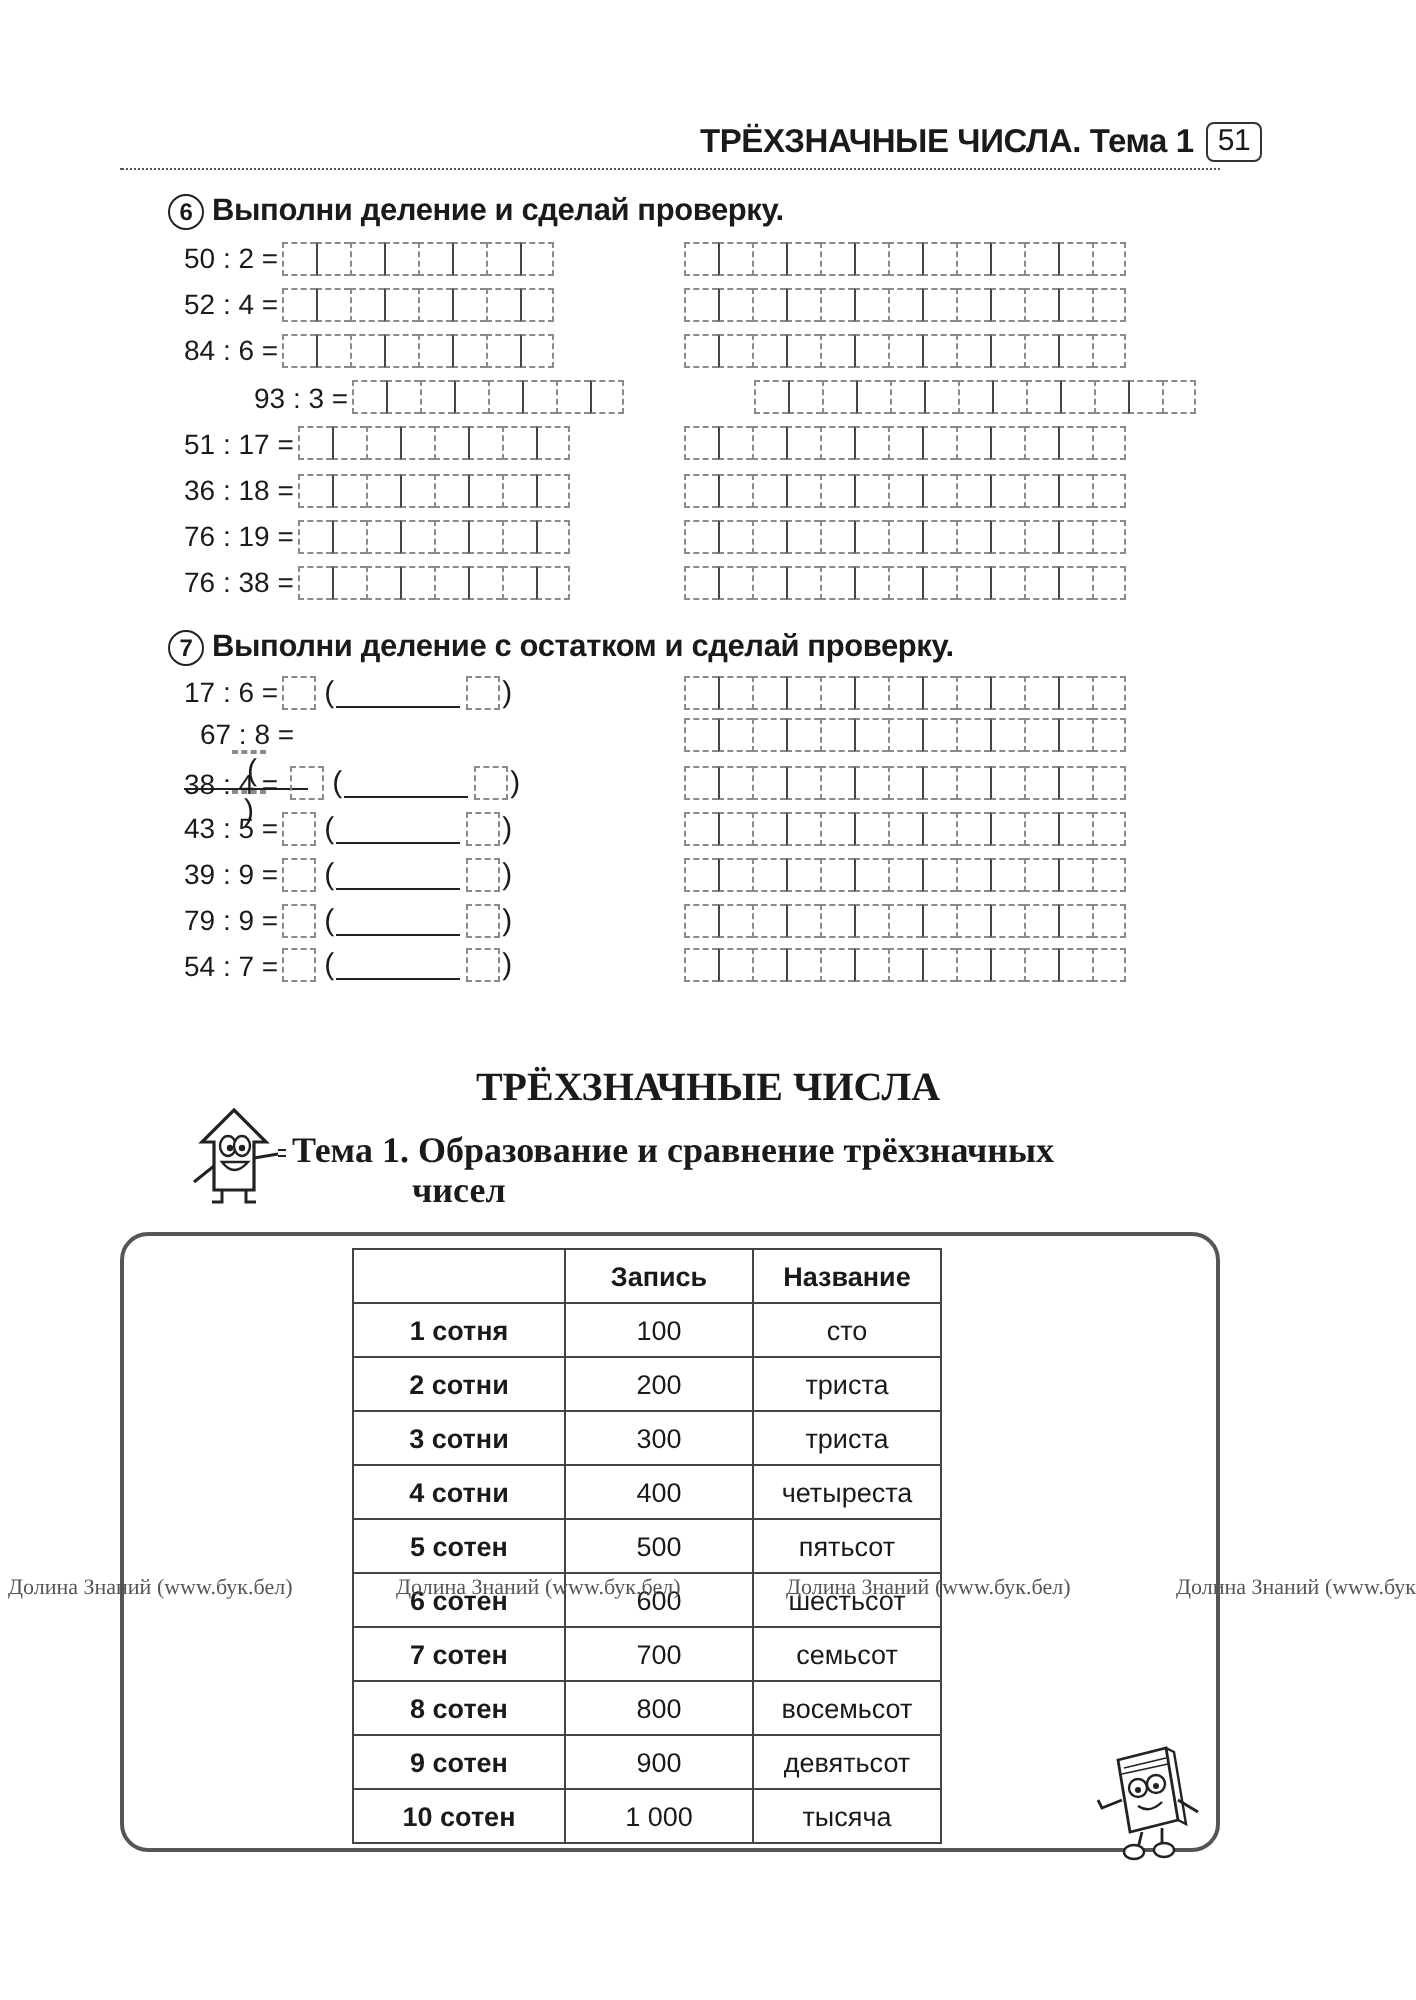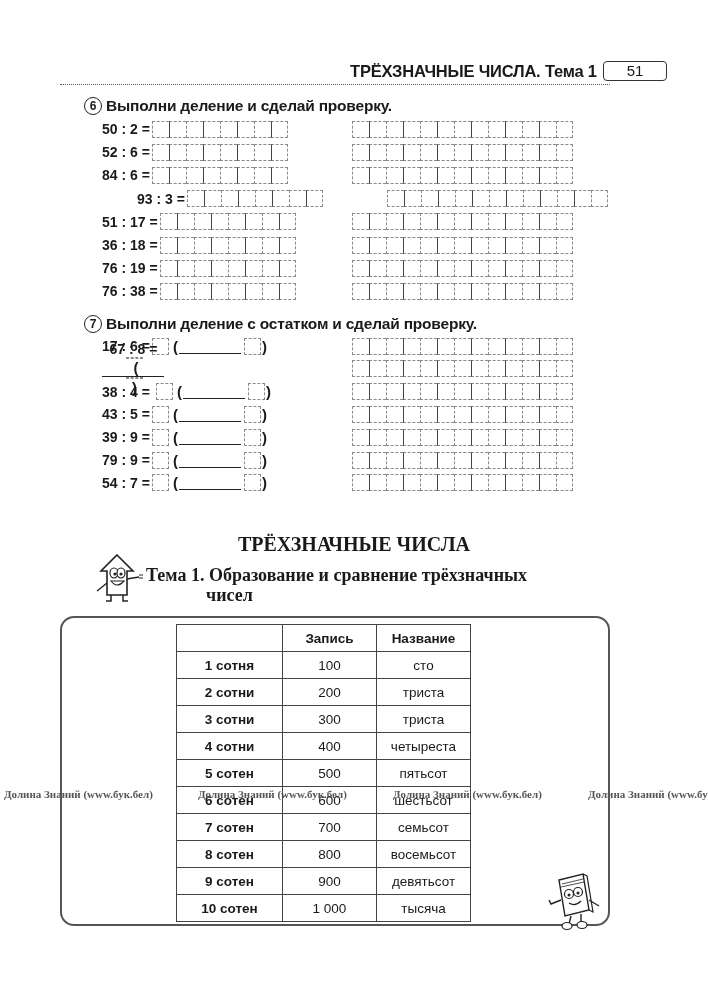--- a/index.html
+++ b/index.html
@@ -1,49 +1,49 @@
 <!DOCTYPE html>
 <html><head>
 <meta charset="utf-8">
 <style>
   html, body { margin: 0; padding: 0; }
   body {
     width: 708px; height: 1000px; position: relative; overflow: hidden;
     background: #ffffff; color: #1a1a1a;
     font-family: "DejaVu Sans", sans-serif;
   }
-  .abs { position: absolute; justify-content: center; }
+  .abs { position: absolute; }
 
   
   #running-head {
     left: 350px; top: 60px; height: 22px;
     font-family: "Liberation Sans", sans-serif; font-size: 16.5px; font-weight: bold;
     display: flex; align-items: center; gap: 6px; letter-spacing: -0.2px;
   }
   #page-num {
-    border: 1.5px solid #333; border-radius: 4px; padding: 0 23px; height: 18px;
+    border: 1.5px solid #333; border-radius: 4px; padding: 0 5px; height: 18px;
     line-height: 18px; font-weight: normal; font-size: 15px;
   }
   #head-rule {
     left: 60px; top: 84px; width: 550px; height: 0;
     border-top: 1.5px dotted #555;
   }
 
   
   .task-title {
     left: 84px; font-family: "Liberation Sans", sans-serif; font-size: 15.5px; font-weight: bold;
     display: flex; align-items: center; gap: 4px; letter-spacing: -0.2px;
   }
   .num-circle {
     width: 16px; height: 16px; border: 1.5px solid #222; border-radius: 50%;
     font-size: 12px; line-height: 16px; text-align: center; font-weight: bold;
   }
 
   
-  .ex-row { left: 102px; height: 20px; display: flex; align-items: center; font-weight: bold; }
+  .ex-row { left: 92px; height: 20px; display: flex; align-items: center; }
   .ex-label {
     font-family: "Liberation Sans", sans-serif; font-size: 14px; white-space: nowrap;
   }
   .cells { display: flex; }
   .cell {
     width: 17px; height: 17px; box-sizing: border-box;
     border: 1px dashed #8a8a8a; border-right: none;
   }
   .cell:last-child { border-right: 1px dashed #8a8a8a; }
   .cell.solid { border-left: 1px solid #444; }
@@ -81,21 +81,21 @@
     border: 1px solid #444; height: 26px; padding: 0; text-align: center;
   }
   #hundreds-table th { font-weight: bold; }
   #hundreds-table td.c0 { width: 105px; font-weight: bold; }
   #hundreds-table td.c1 { width: 93px; }
   #hundreds-table td.c2 { width: 93px; }
 
   
   #watermark {
     left: 0; top: 788px; width: 708px; height: 16px; white-space: nowrap;
-    font-family: "Liberation Serif", serif; font-size: 11px; color: #555; overflow: hidden; font-weight: bold;
+    font-family: "Liberation Serif", serif; font-size: 11px; color: #555; overflow: hidden;
   }
   #watermark span { position: absolute; top: 0; }
 
   .mascot { position: absolute; }
 </style>
 </head>
 <body>
 
 <div id="running-head" class="abs">
   <span>ТРЁХЗНАЧНЫЕ ЧИСЛА. Тема 1</span>
@@ -130,21 +130,21 @@
         <div class="cell"></div>
         <div class="cell solid"></div>
         <div class="cell"></div>
         <div class="cell solid"></div>
         <div class="cell"></div>
         <div class="cell solid"></div>
         <div class="cell"></div>
       </div>
     </div>
     <div class="ex-row abs" style="top: 142.2px;">
-      <span class="ex-label" style="margin-right: 2px;">52 : 6 =</span>
+      <span class="ex-label" style="margin-right: 2px;">52 : 4 =</span>
       <div class="cells">
         <div class="cell"></div>
         <div class="cell solid"></div>
         <div class="cell"></div>
         <div class="cell solid"></div>
         <div class="cell"></div>
         <div class="cell solid"></div>
         <div class="cell"></div>
         <div class="cell solid"></div>
       </div>

